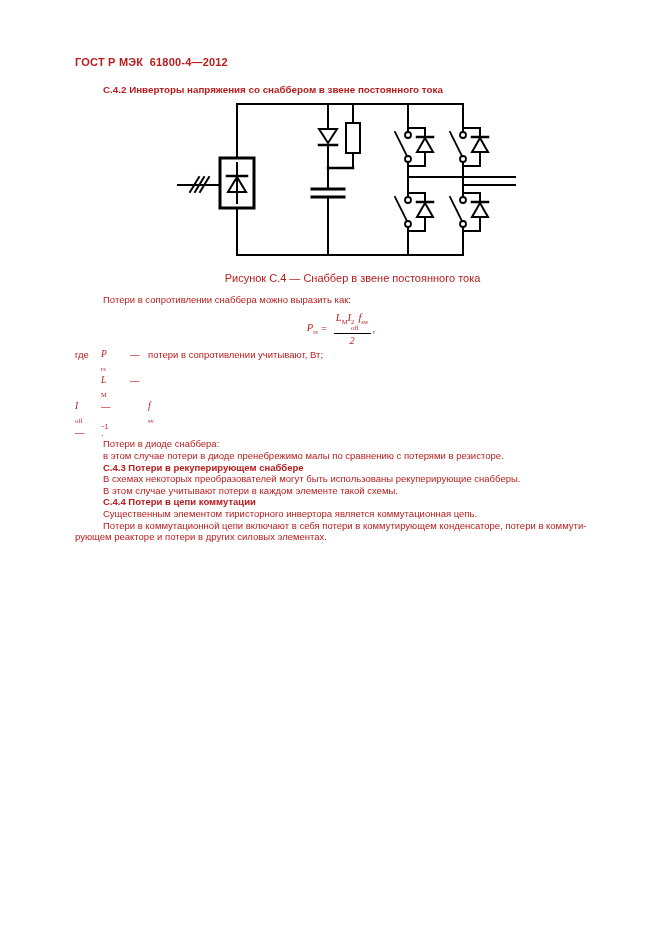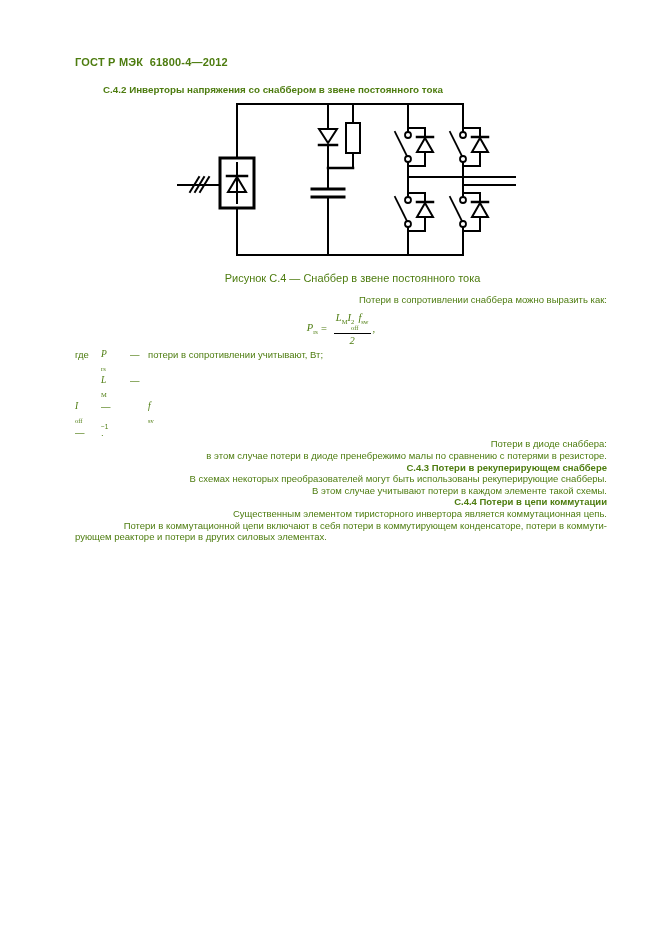--- a/index.html
+++ b/index.html
@@ -1,37 +1,37 @@
 <!DOCTYPE html>
 <html><head>
 <meta charset="utf-8">
 <style>
   html,body { margin:0; padding:0; background:#ffffff; }
   .page {
     position:relative; width:661px; height:708px; background:#ffffff;
-    color:#4d7c0f; font-family:"Liberation Sans", sans-serif; overflow:hidden;text-decoration:underline;
+    color:#b91c1c; font-family:"Liberation Sans", sans-serif; overflow:hidden;text-decoration:underline;
   }
   .doc-header {
     position:absolute; left:75px; top:56px;
     font-size:11px; font-weight:bold; white-space:pre; letter-spacing:.2px;
   }
   .s42-heading {
     position:absolute; left:103px; top:84px;
     font-size:9.8px; font-weight:bold;
   }
   svg.circuit { position:absolute; left:0; top:0; }
   .fig-caption {
     position:absolute; left:80px; top:272px; width:545px;
     text-align:center; font-size:11px;
   }
   .body-col {
     position:absolute; left:75px; top:294px; width:532px;
     font-size:9.5px; line-height:11.6px;
   }
-  .indent { text-indent:28px;text-align:right; }
+  .indent { text-indent:28px; }
   .bold { font-weight:bold; }
   
   .formula {
     display:flex; justify-content:center; align-items:center;
     margin:6px 0 3px 0; font-family:"Liberation Serif", serif;
     font-style:italic; font-size:10.5px; line-height:normal;
   }
   .formula sub, .where sub { font-size:6.5px; font-style:normal; }
   .frac { display:inline-block; text-align:center; margin:0 2px 0 4px; }
   .frac .num { display:block; border-bottom:1px solid #000; padding:0 2px 1px 2px; }

